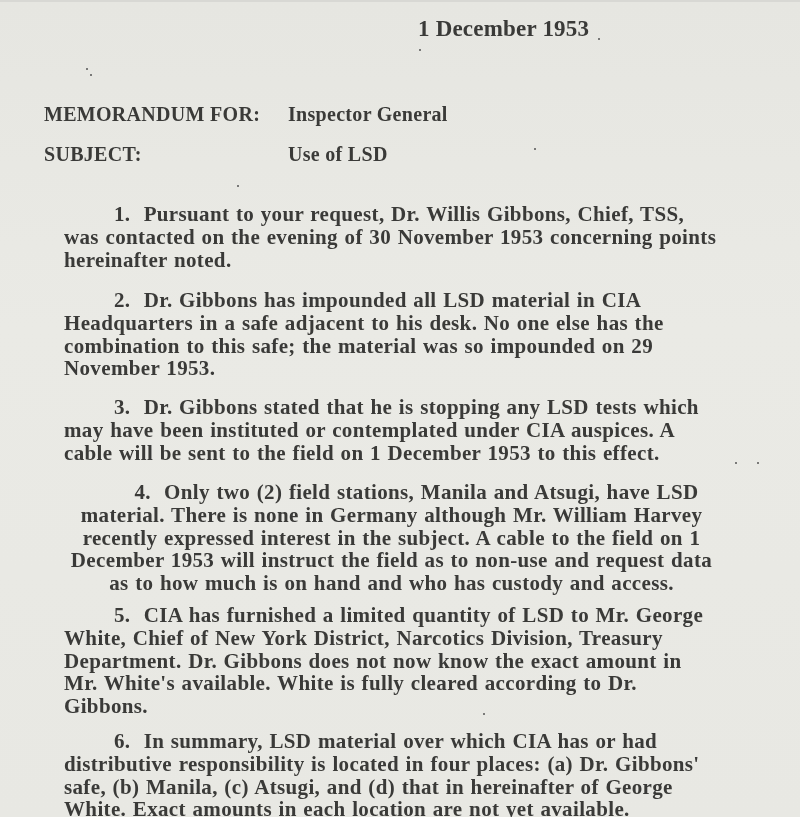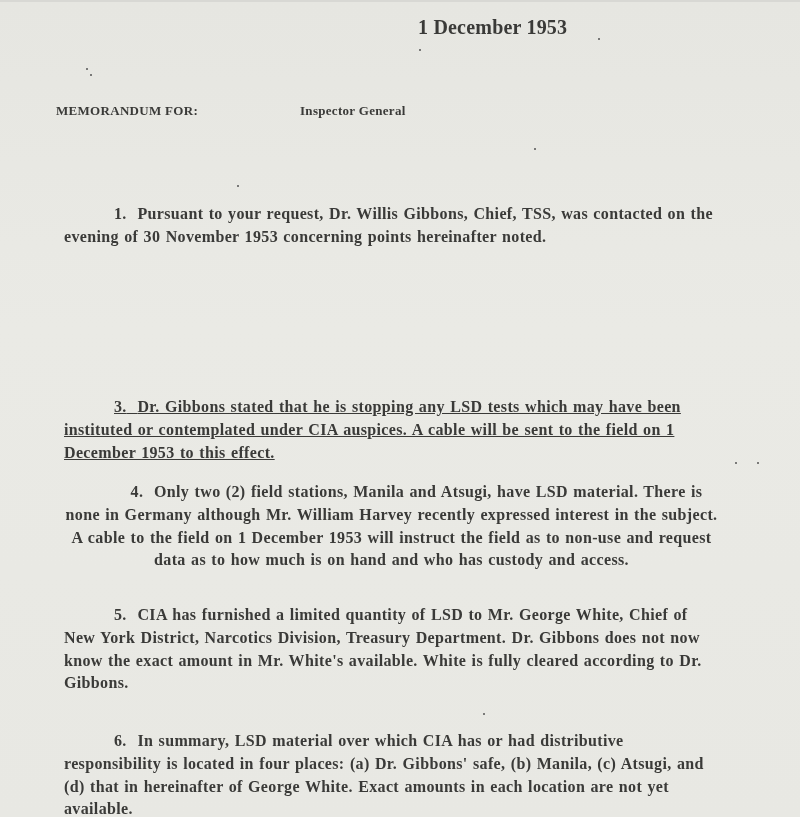--- a/index.html
+++ b/index.html
@@ -20,55 +20,54 @@
       left: 0; top: 0;
       width: 800px; height: 817px;
       background: linear-gradient(180deg, #e6e6e1 0%, #eaeae5 40%, #e8e8e3 100%);
       border-top: 2px solid #d8d8d4;
       box-sizing: border-box;
     }
     .date {
       position: absolute;
       left: 418px;
       top: 14px;
-      font-size: 20px;
+      font-size: 23px;
       font-weight: bold;
       letter-spacing: 0.2px;
     }
     .header-row {
       position: absolute;
       left: 44px;
-      font-size: 13px;
+      font-size: 20px;
       font-weight: bold;
       letter-spacing: 0.3px;
-      margin-left: 12px;
     }
     .header-row .label {
       display: inline-block;
       width: 244px;
     }
     .row-to { top: 101px; }
     .row-subject { top: 141px; }
     .para {
       position: absolute;
       left: 64px;
       width: 655px;
-      font-size: 16px;
+      font-size: 21px;
       line-height: 22.8px;
       font-weight: bold;
       letter-spacing: 0.35px;
       word-spacing: 1px;
     }
     .para .indent {
       display: inline-block;
       width: 50px;
     }
     .p1 { top: 201px; }
     .p2 { top: 287px; }
-    .p3 { top: 394px; text-decoration: underline; }
+    .p3 { top: 394px; }
     .p4 { top: 479px; text-align: center; }
     .p5 { top: 602px; }
     .p6 { top: 728px; }
     .speck {
       position: absolute;
       width: 2px; height: 2px;
       background: #555;
       border-radius: 50%;
     }
   </style>
@@ -76,25 +75,31 @@
 <body>
 
 <div class="page">
 
   <div class="date">1 December 1953</div>
 
   <div class="header-row row-to">
     <span class="label">MEMORANDUM FOR:</span><span>Inspector General</span>
   </div>
 
+  <div class="header-row row-subject">
+    <span class="label">SUBJECT:</span><span>Use of LSD</span>
+  </div>
 
   <div class="para p1">
     <span class="indent"></span><span>1.</span>&nbsp; <span>Pursuant to your request, Dr. Willis Gibbons, Chief, TSS, was contacted on the evening of 30 November 1953 concerning points hereinafter noted.</span>
   </div>
 
+  <div class="para p2">
+    <span class="indent"></span><span>2.</span>&nbsp; <span>Dr. Gibbons has impounded all LSD material in CIA Headquarters in a safe adjacent to his desk. No one else has the combination to this safe; the material was so impounded on 29 November 1953.</span>
+  </div>
 
   <div class="para p3">
     <span class="indent"></span><span>3.</span>&nbsp; <span>Dr. Gibbons stated that he is stopping any LSD tests which may have been instituted or contemplated under CIA auspices. A cable will be sent to the field on 1 December 1953 to this effect.</span>
   </div>
 
   <div class="para p4">
     <span class="indent"></span><span>4.</span>&nbsp; <span>Only two (2) field stations, Manila and Atsugi, have LSD material. There is none in Germany although Mr. William Harvey recently expressed interest in the subject. A cable to the field on 1 December 1953 will instruct the field as to non-use and request data as to how much is on hand and who has custody and access.</span>
   </div>
 
   <div class="para p5">

